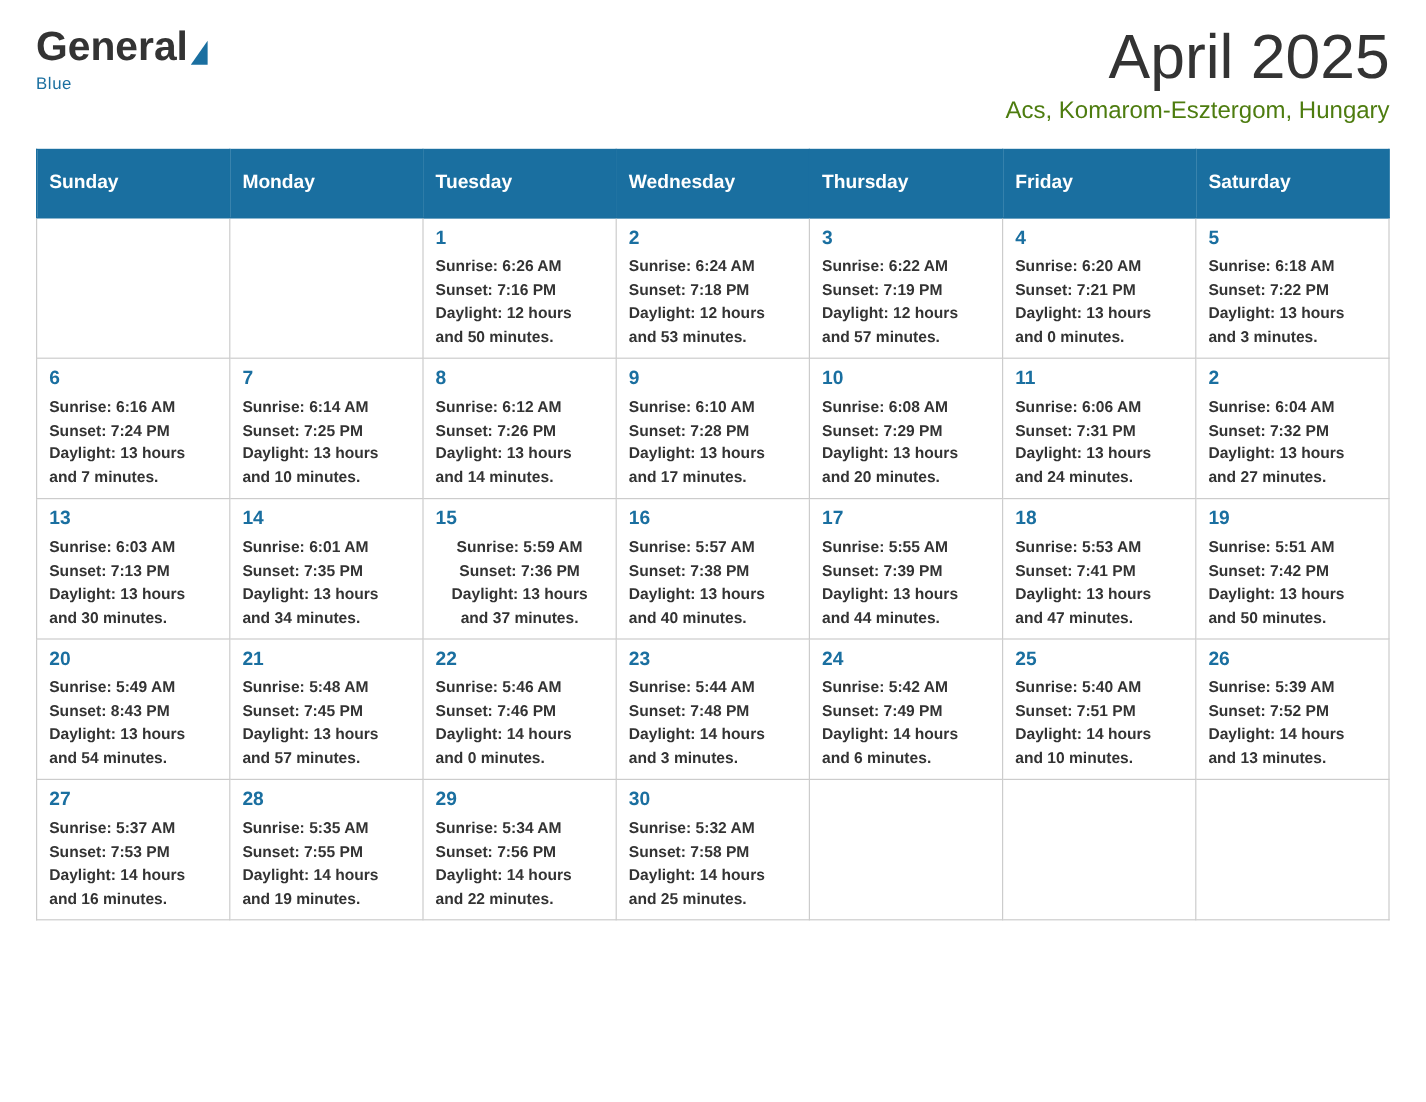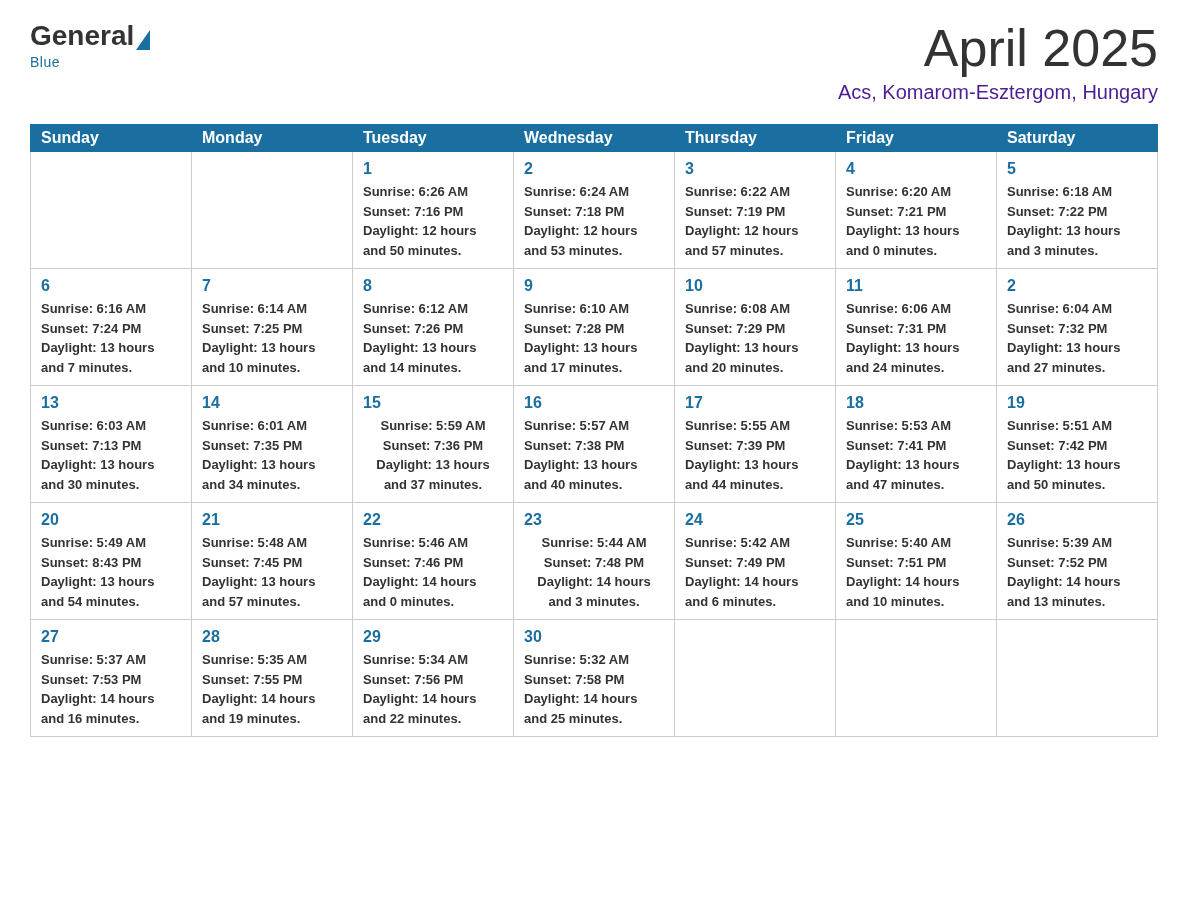--- a/index.html
+++ b/index.html
@@ -16,21 +16,21 @@
       justify-content: space-between;
       align-items: flex-start;
       margin-bottom: 20px;
     }
     .logo {
       display: flex;
       flex-direction: column;
       align-items: flex-start;
     }
     .logo-text {
-      font-size: 28px;
+      font-size: 34px;
       font-weight: bold;
       color: #333;
       display: flex;
       align-items: center;
       gap: 0;
     }
     .logo-general { color: #333; }
     .logo-triangle {
       display: inline-block;
       width: 0;
@@ -51,35 +51,35 @@
       text-align: right;
     }
     .month-title {
       font-size: 52px;
       font-weight: normal;
       color: #333;
       line-height: 1.1;
     }
     .location-title {
       font-size: 20px;
-      color: #4c1d95;
+      color: #4d7c0f;
       font-weight: normal;
       margin-top: 4px;
       margin-left: 18px;
     }
     .calendar-table {
       width: 100%;
       border-collapse: collapse;
     }
     .calendar-table thead tr th {
       background-color: #1a6fa0;
       color: #fff;
       font-size: 16px;
       font-weight: bold;
-      padding: 4px 10px;
+      padding: 19px 10px;
       text-align: left;
       border: 1px solid #1a6fa0;
     }
     .calendar-table tbody tr td {
       vertical-align: top;
       padding: 8px 10px;
       border: 1px solid #ccc;
       width: calc(100% / 7);
       min-height: 100px;
       font-size: 13px;
@@ -294,21 +294,21 @@
         </td>
         <td>
           <span class="day-number">22</span>
           <div class="day-info" style="white-space: pre-line;">Sunrise: 5:46 AM
 Sunset: 7:46 PM
 Daylight: 14 hours
 and 0 minutes.</div>
         </td>
         <td>
           <span class="day-number">23</span>
-          <div class="day-info" style="white-space: pre-line; text-align: center;">Sunrise: 5:44 AM
+          <div class="day-info" style="white-space: pre-line;">Sunrise: 5:44 AM
 Sunset: 7:48 PM
 Daylight: 14 hours
 and 3 minutes.</div>
         </td>
         <td>
           <span class="day-number">24</span>
           <div class="day-info" style="white-space: pre-line;">Sunrise: 5:42 AM
 Sunset: 7:49 PM
 Daylight: 14 hours
 and 6 minutes.</div>

